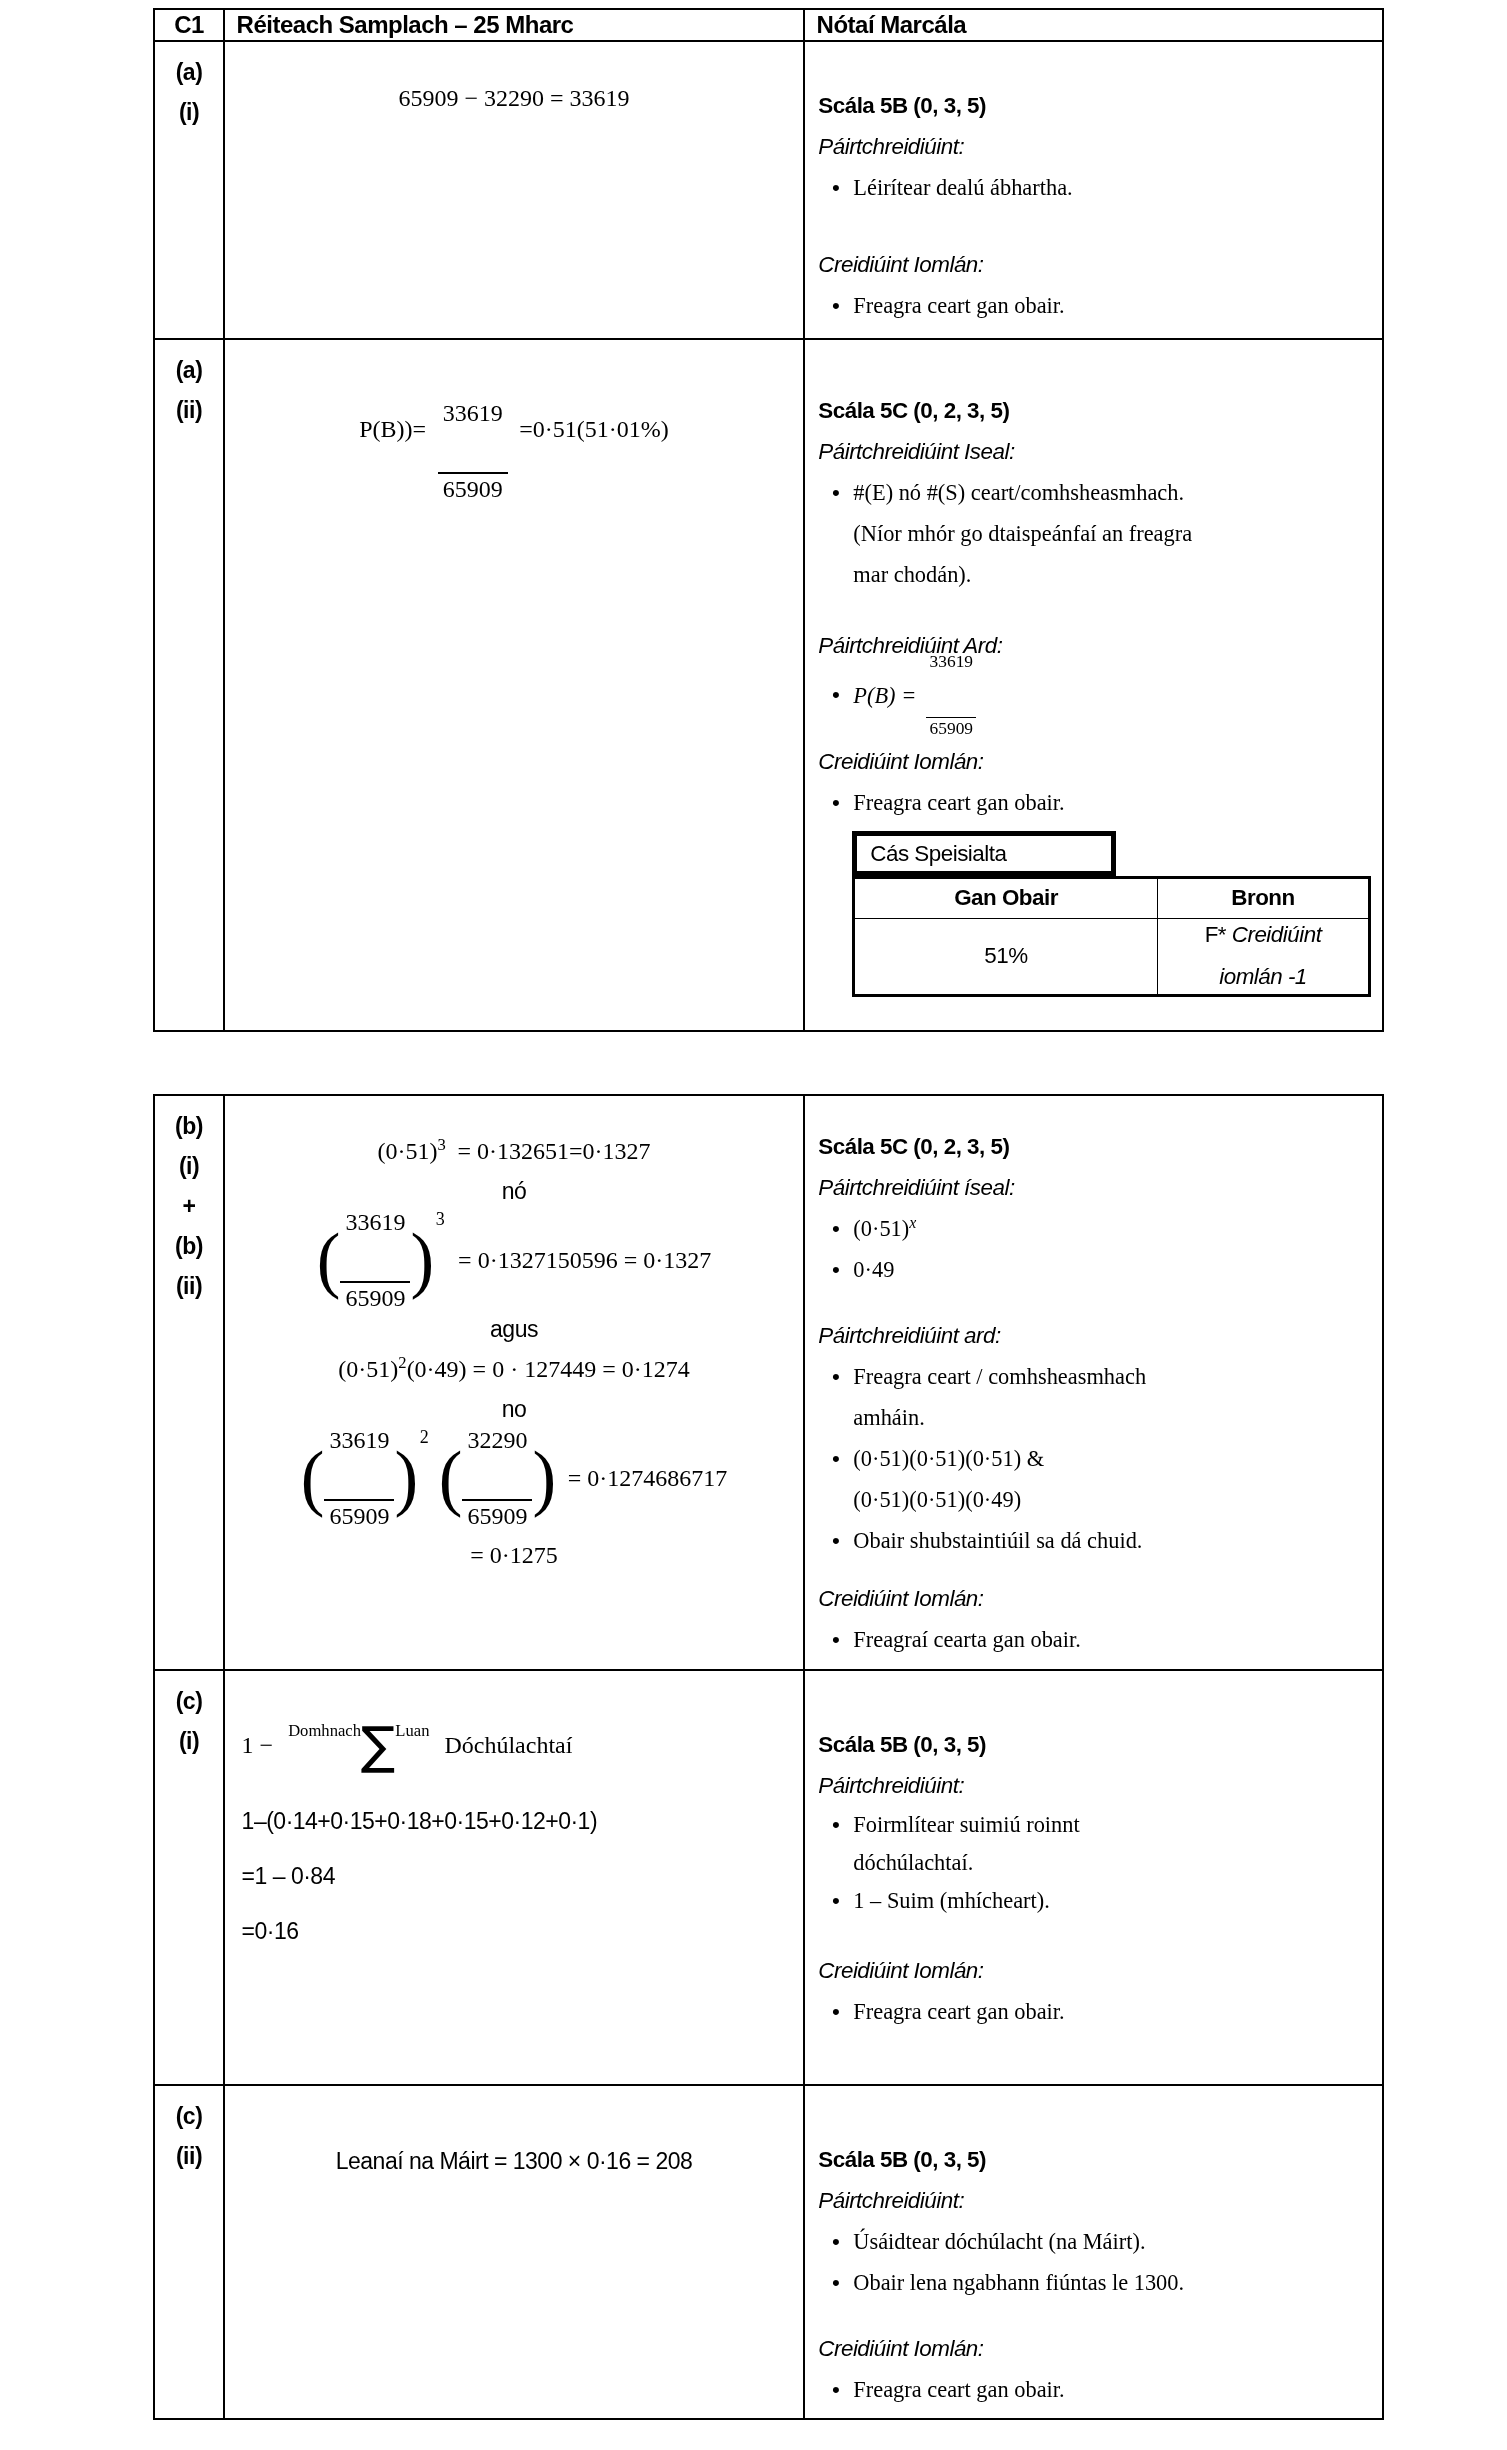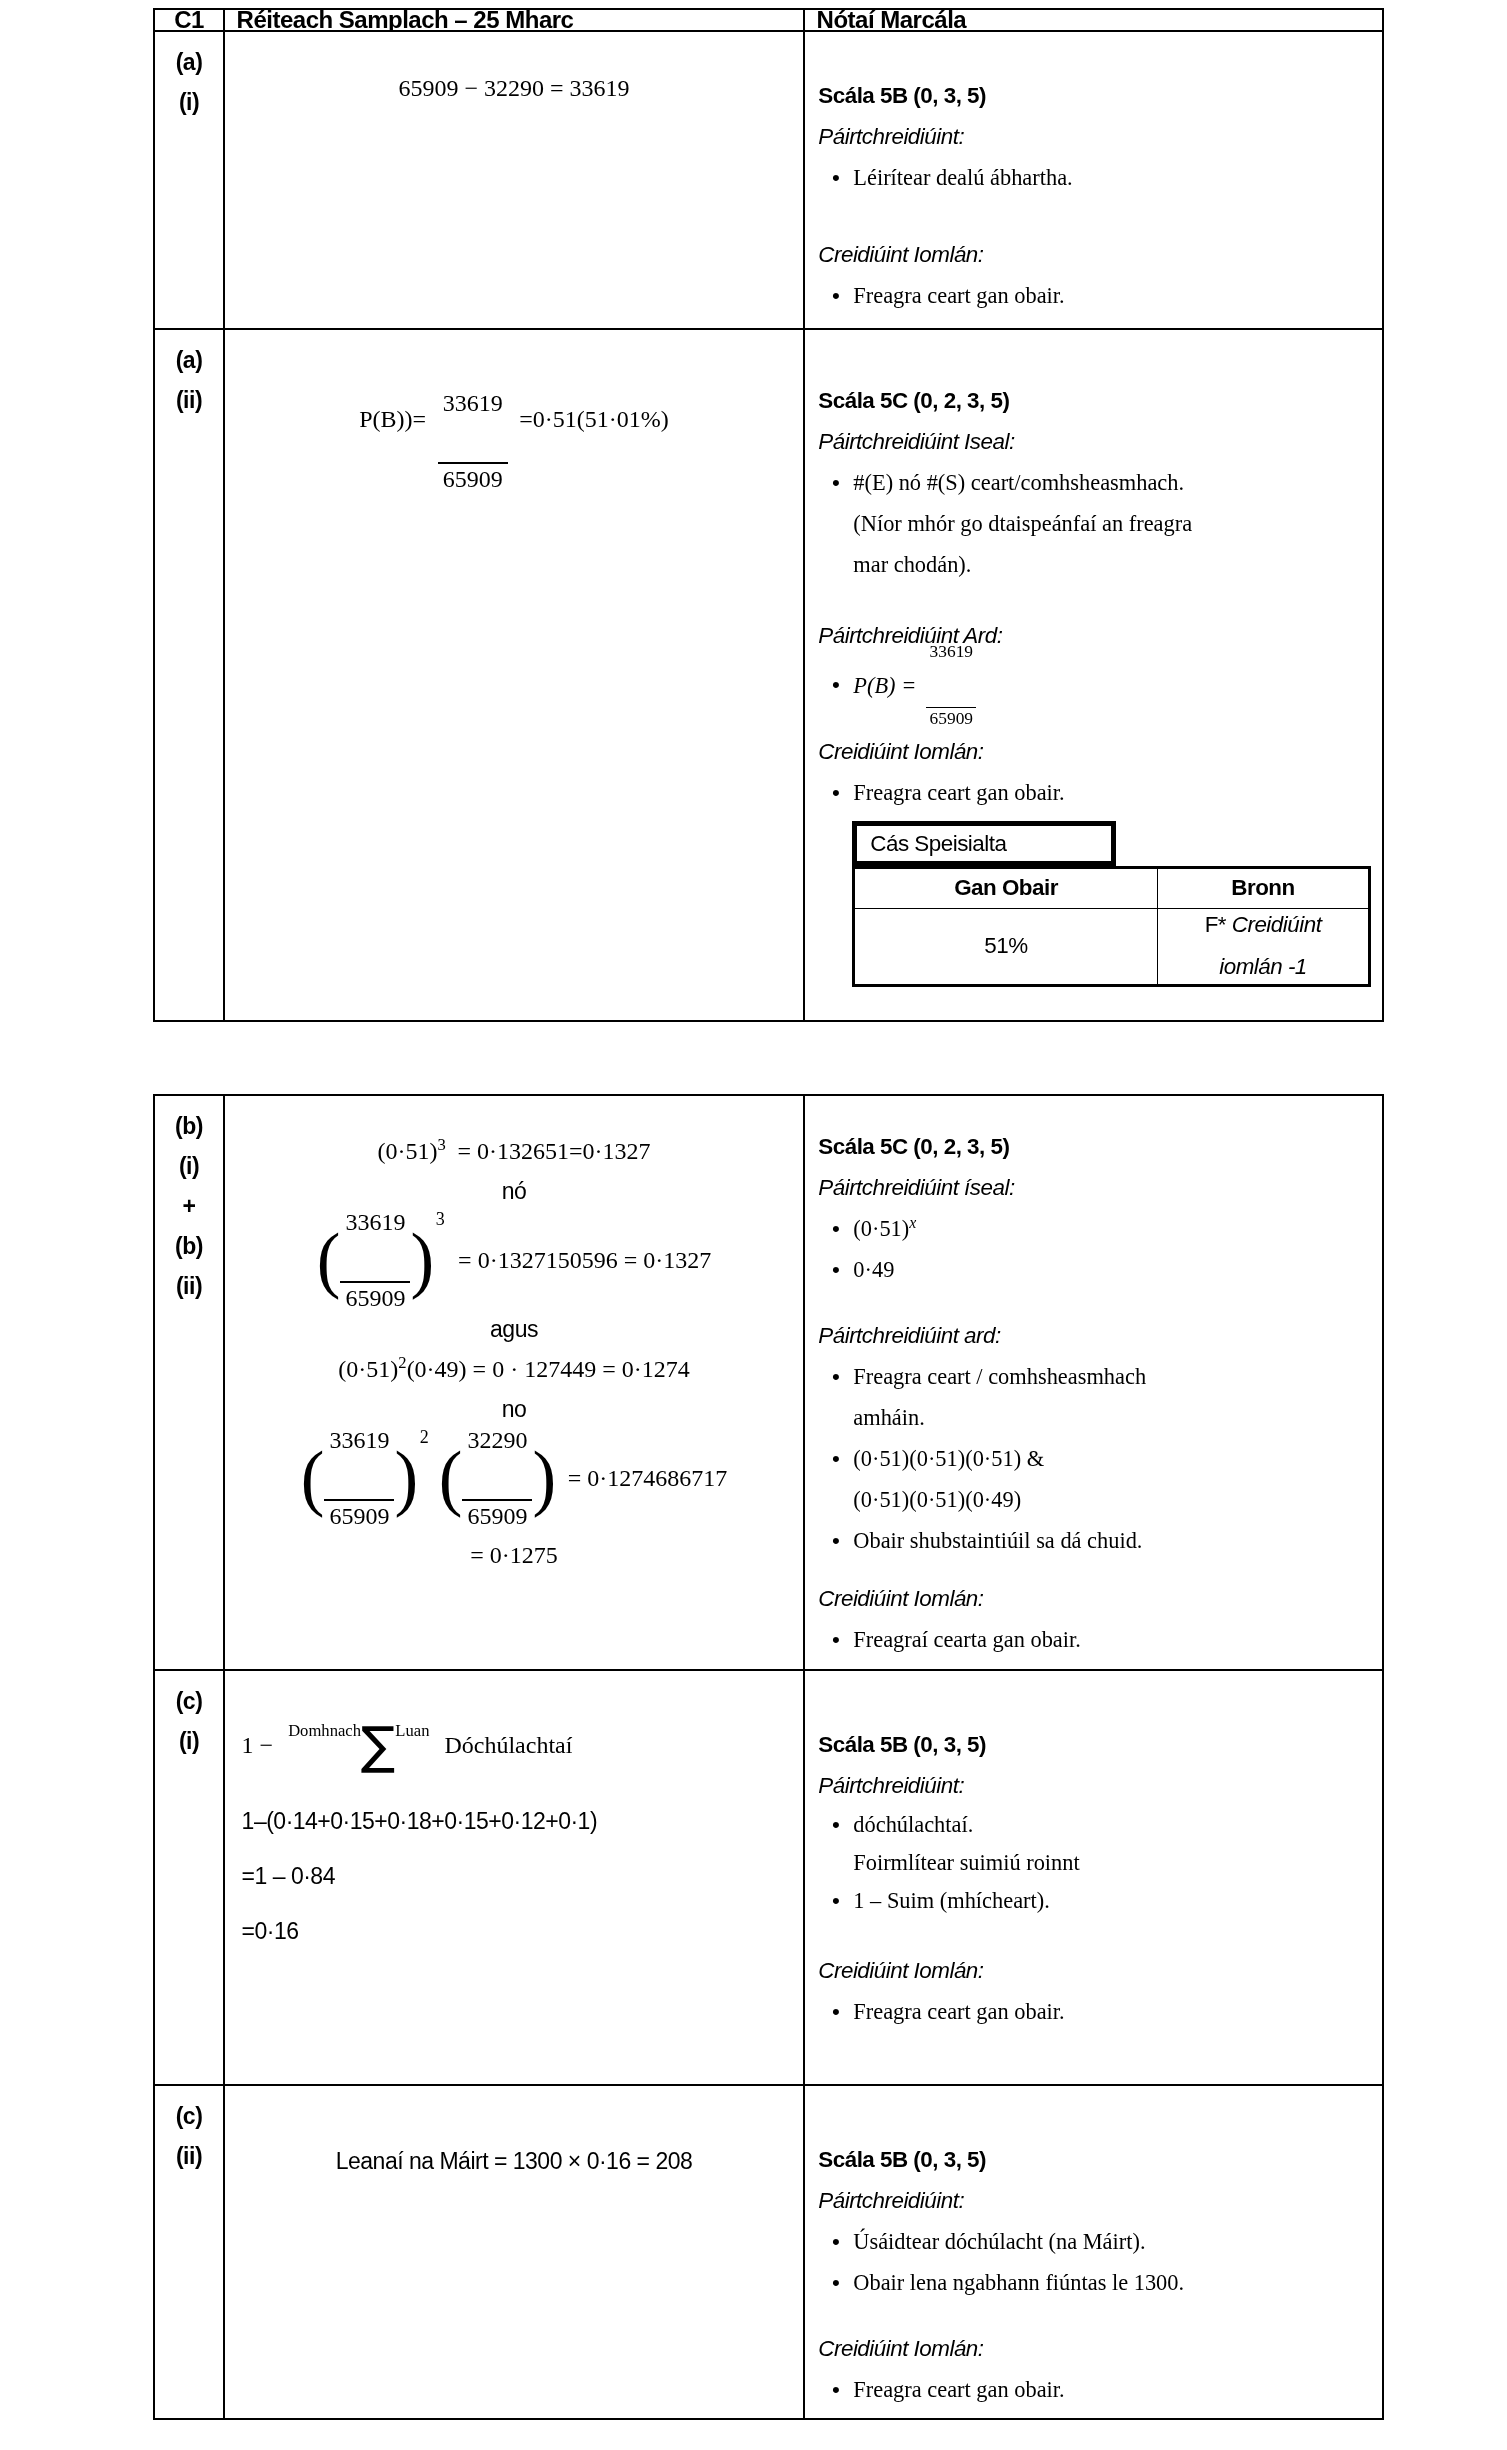--- a/index.html
+++ b/index.html
@@ -16,21 +16,21 @@
   .t2 { top:1094px; }
   .trow { display:flex; border-bottom:2.1px solid #000; box-sizing:border-box; }
   .trow:last-child { border-bottom:none; }
   .cell { box-sizing:border-box; border-right:2.1px solid #000; overflow:hidden; position:relative; }
   .cell:last-child { border-right:none; }
   .col-label { width:70px; flex:none; }
   .col-sol   { width:580px; flex:none; }
   .col-notes { flex:1; }
 
   
-  .thead { height:22px; }
+  .thead { height:32px; }
   .thead .cell { display:flex; align-items:center; }
   .hdr { font-family:"Liberation Sans","DejaVu Sans",sans-serif; font-weight:700; letter-spacing:-0.5px; font-size:24px; }
   .hdr-center { justify-content:center; }
   .hdr-left { padding-left:11.6px; }
 
   
   .r-ai  { height:298px; }
   .r-aii { height:690px; }
   .r-b   { height:575px; }
   .r-ci  { height:415px; }
@@ -339,22 +339,22 @@
           <div class="sansline l3">=1 – 0·84</div>
           <div class="sansline l4">=0·16</div>
         </div>
       </div>
       <div class="cell col-notes notes pt64">
         <div class="nh b">Scála 5B (0, 3, 5)</div>
         <div class="nh i">Páirtchreidiúint:</div>
         <div class="nb tight">
           <span class="dot">•</span>
           <span class="bt">
+            <div>Foirmlítear suimiú roinnt</div>
             <div>dóchúlachtaí.</div>
-            <div>Foirmlítear suimiú roinnt</div>
           </span>
         </div>
         <div class="nb tight">
           <span class="dot">•</span>
           <span class="bt">1 – Suim (mhícheart).</span>
         </div>
         <div class="gap36"></div>
         <div class="nh i">Creidiúint Iomlán:</div>
         <div class="nb">
           <span class="dot">•</span>

